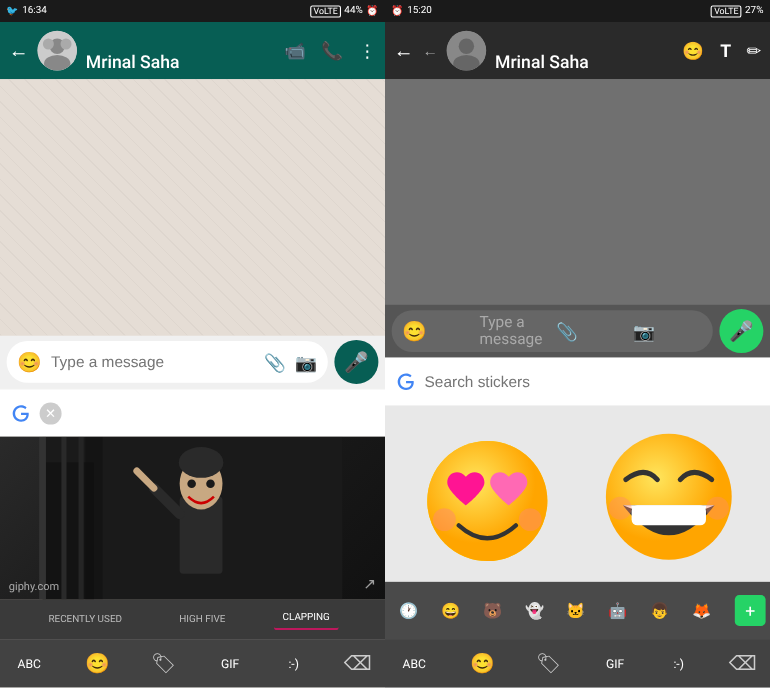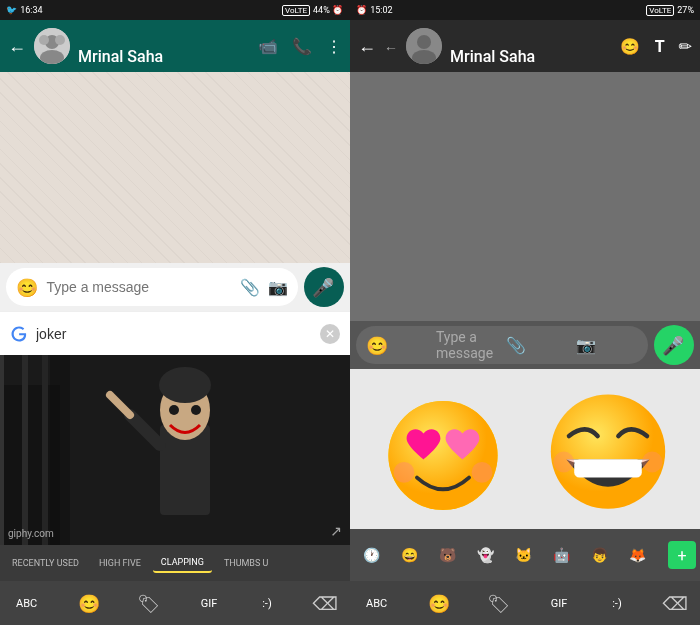--- a/index.html
+++ b/index.html
@@ -192,21 +192,21 @@
       background: #ccc;
       display: flex;
       align-items: center;
       justify-content: center;
       font-size: 12px;
       color: white;
     }
 
     
     .gif-results {
-      height: 190px;
+      height: 148px;
       background: #1a1a1a;
       overflow: hidden;
       position: relative;
     }
 
     .gif-joker {
       width: 100%;
       height: 100%;
       background: linear-gradient(135deg, #2a2a2a 0%, #1a1a1a 50%, #111 100%);
       position: relative;
@@ -239,25 +239,26 @@
       overflow-x: hidden;
     }
 
     .kb-tab {
       font-size: 9px;
       color: #bbb;
       padding: 4px 8px;
       white-space: nowrap;
       cursor: pointer;
       border-radius: 3px;
+      margin-left: 32px;
     }
 
     .kb-tab.active {
       color: white;
-      border-bottom: 2px solid #fde047;
+      border-bottom: 2px solid #be185d;
     }
 
     
     .keyboard-bottom-row {
       height: 44px;
       background: #424242;
       display: flex;
       align-items: center;
       padding: 0 8px;
       gap: 0;
@@ -514,21 +515,20 @@
     </div>
     <div class="mic-btn">
       <span>🎤</span>
     </div>
   </div>
 
   <div class="google-search-bar">
     <svg class="google-g" viewBox="0 0 24 24">
       <path d="M21.35 11.1H12.18V13.83H18.69C18.36 17.64 15.19 19.27 12.19 19.27C8.36 19.27 5 16.25 5 12C5 7.9 8.2 4.73 12.2 4.73C15.29 4.73 17.1 6.7 17.1 6.7L19 4.72C19 4.72 16.56 2 12.1 2C6.42 2 2.03 6.8 2.03 12C2.03 17.05 6.16 22 12.25 22C17.6 22 21.5 18.33 21.5 12.91C21.5 11.76 21.35 11.1 21.35 11.1Z" fill="#4285F4"></path>
     </svg>
-    <input type="text" value="joker" style="">
     <div class="search-clear">✕</div>
   </div>
 
   <div class="gif-results">
     <div class="gif-joker">
 
       <svg class="joker-art" viewBox="0 0 350 190">
 
         <rect width="350" height="190" fill="#1a1a1a"></rect>
 
@@ -577,21 +577,21 @@
     <span class="kb-icon-btn">⌫</span>
   </div>
 
 </div>
 
 <div class="right-panel">
 
   <div class="right-status-bar">
     <div class="status-bar-left">
       <span>⏰</span>
-      <span>15:02</span>
+      <span>15:20</span>
     </div>
     <div class="status-bar-right">
       <span style="font-size:8px;border:1px solid white;padding:0 2px;border-radius:2px;">VoLTE</span>
       <span>27%</span>
     </div>
   </div>
 
   <div class="right-chat-header">
     <span class="back-arrow">←</span>
 
@@ -618,20 +618,26 @@
       <span style="font-size:18px;color:#aaa;">😊</span>
       <span>Type a message</span>
       <span style="font-size:16px;color:#aaa;">📎</span>
       <span style="font-size:16px;color:#aaa;">📷</span>
     </div>
     <div class="right-mic-btn">
       <span>🎤</span>
     </div>
   </div>
 
+  <div class="sticker-search-bar">
+    <svg width="18" height="18" viewBox="0 0 24 24">
+      <path d="M21.35 11.1H12.18V13.83H18.69C18.36 17.64 15.19 19.27 12.19 19.27C8.36 19.27 5 16.25 5 12C5 7.9 8.2 4.73 12.2 4.73C15.29 4.73 17.1 6.7 17.1 6.7L19 4.72C19 4.72 16.56 2 12.1 2C6.42 2 2.03 6.8 2.03 12C2.03 17.05 6.16 22 12.25 22C17.6 22 21.5 18.33 21.5 12.91C21.5 11.76 21.35 11.1 21.35 11.1Z" fill="#4285F4"></path>
+    </svg>
+    <input type="text" style="flex: 1 1 0%; border: none; outline: none; font-size: 14px; color: rgb(170, 170, 170); background: transparent;" placeholder="Search stickers">
+  </div>
 
   <div class="sticker-results">
     <div class="sticker-item">
 
       <svg width="130" height="130" viewBox="0 0 100 100">
 
         <circle cx="50" cy="55" r="42" fill="#FFD700"></circle>
         <circle cx="50" cy="55" r="42" fill="url(#grad1)"></circle>
         <defs>
           <radialGradient id="grad1" cx="40%" cy="35%">

